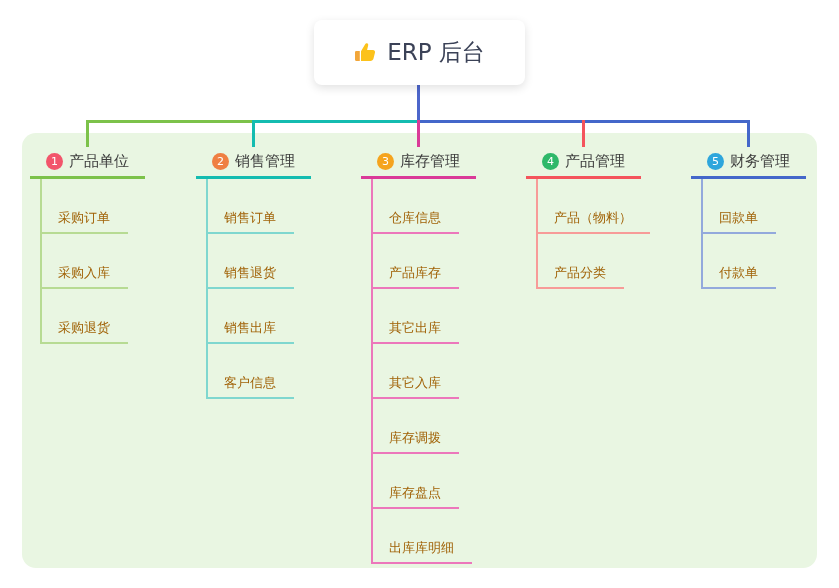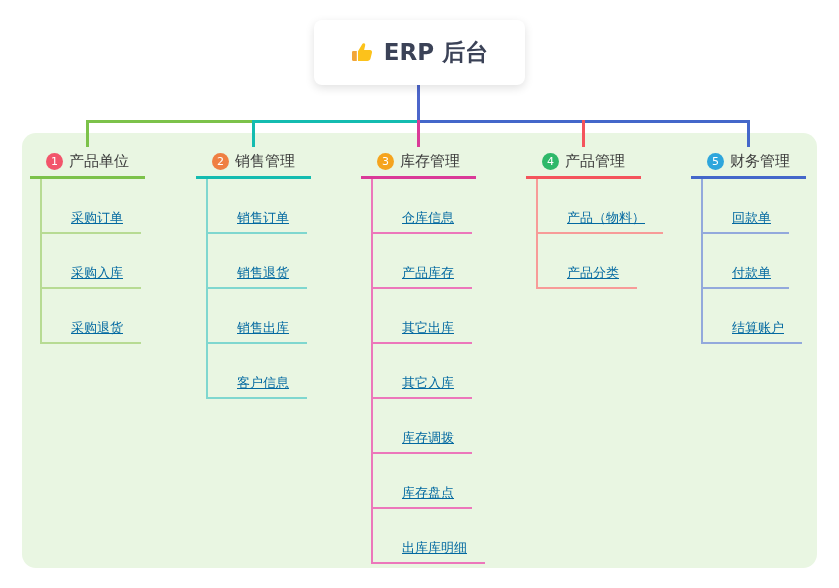--- a/index.html
+++ b/index.html
@@ -8,35 +8,35 @@
 
   .canvas { position:relative; width:839px; height:588px; background:#ffffff; overflow:hidden; }
 
   .panel { position:absolute; left:22px; top:133px; width:795px; height:435px;
            background:#e9f6e2; border-radius:14px; }
 
   .root-card { position:absolute; left:314px; top:20px; width:211px; height:65px;
                background:#ffffff; border-radius:8px;
                box-shadow:0 3px 10px rgba(0,0,0,0.12);
                display:flex; align-items:center; justify-content:center; gap:9px;
-               font-size:23px; color:#3b4257; font-weight:700; }
+               font-size:23px; color:#3b4257; font-weight:400; }
 
   .cline { position:absolute; }
 
   .branch { position:absolute; top:146px; width:130px; }
   .btitle { width:115px; height:33px; border-bottom:3px solid #999;
             display:flex; align-items:center; justify-content:center; gap:6px;
             font-size:15px; color:#3d3d3d; }
   .badge { width:17px; height:17px; border-radius:50%; flex:0 0 17px;
            display:flex; align-items:center; justify-content:center;
            color:#ffffff; font-size:11px; line-height:1; }
   .children { margin-left:10px; border-left:2px solid #ccc; width:max-content; }
   .crow { height:55px; border-bottom:2px solid #ccc; width:max-content;
           display:flex; align-items:flex-end;
-          padding:0 18px 0 29px; font-size:13px; color:#0369a1;text-decoration:underline; }
+          padding:0 18px 0 16px; font-size:13px; color:#a16207; }
   .crow span { padding-bottom:5px; white-space:nowrap; }
 </style>
 </head>
 <body>
 
 <div class="canvas">
 
   <div class="panel"></div>
 
   <div id="connectors">
@@ -147,20 +147,17 @@
           <span class="badge" style="background: rgb(46, 166, 220);">5</span>
           <span>财务管理</span>
         </div>
         <div class="children" style="border-left-color: rgb(147, 169, 220);">
           <div class="crow" style="border-bottom-color: rgb(147, 169, 220);">
             <span>回款单</span>
           </div>
           <div class="crow" style="border-bottom-color: rgb(147, 169, 220);">
             <span>付款单</span>
           </div>
-          <div class="crow" style="border-bottom-color: rgb(147, 169, 220);">
-            <span>结算账户</span>
-          </div>
         </div>
       </div>
     </div>
 
 </div>
 
 </body></html>

